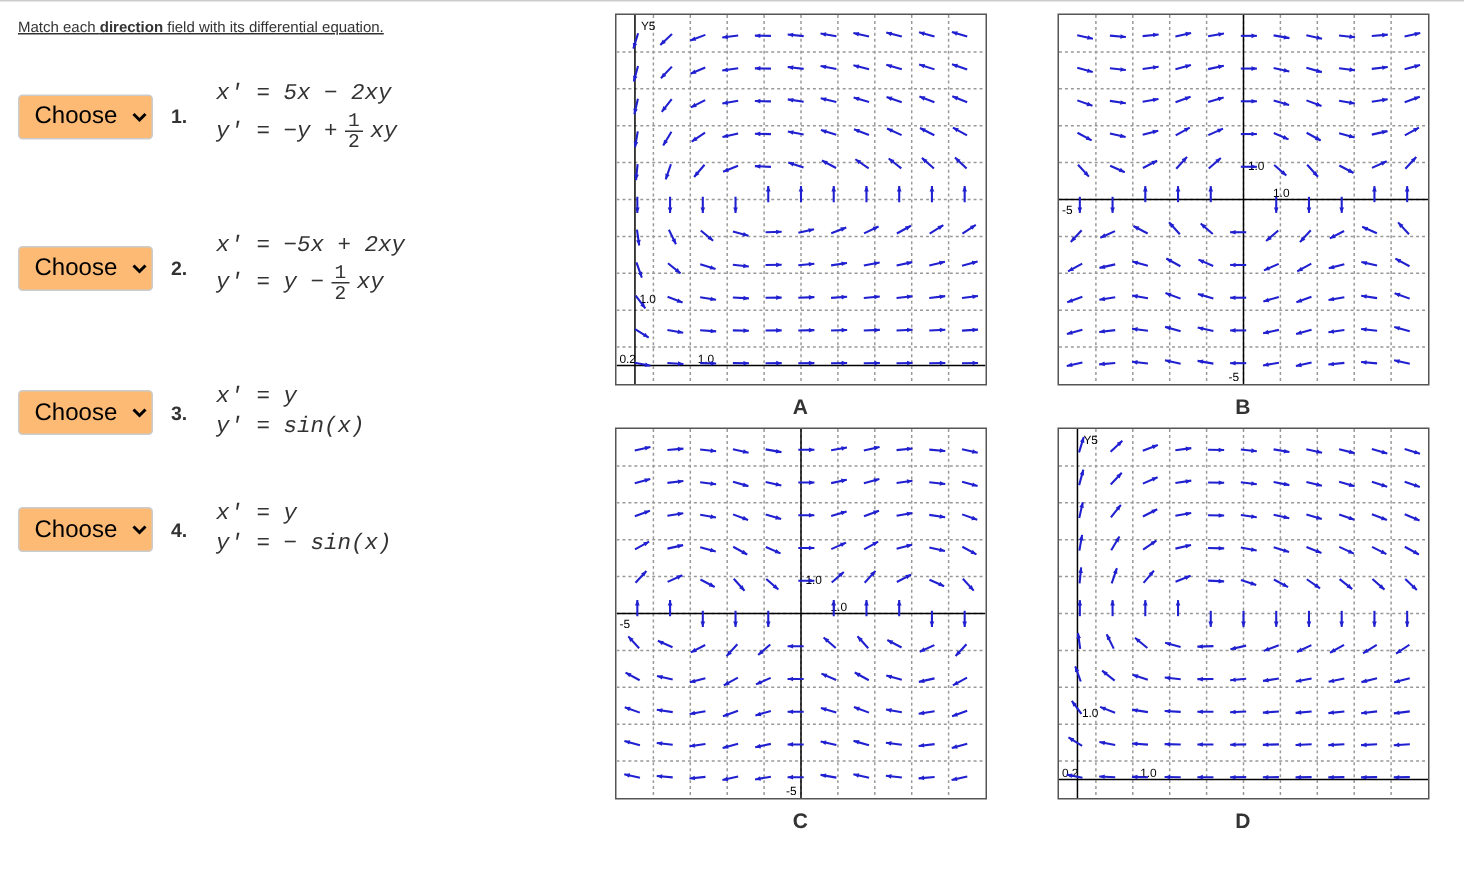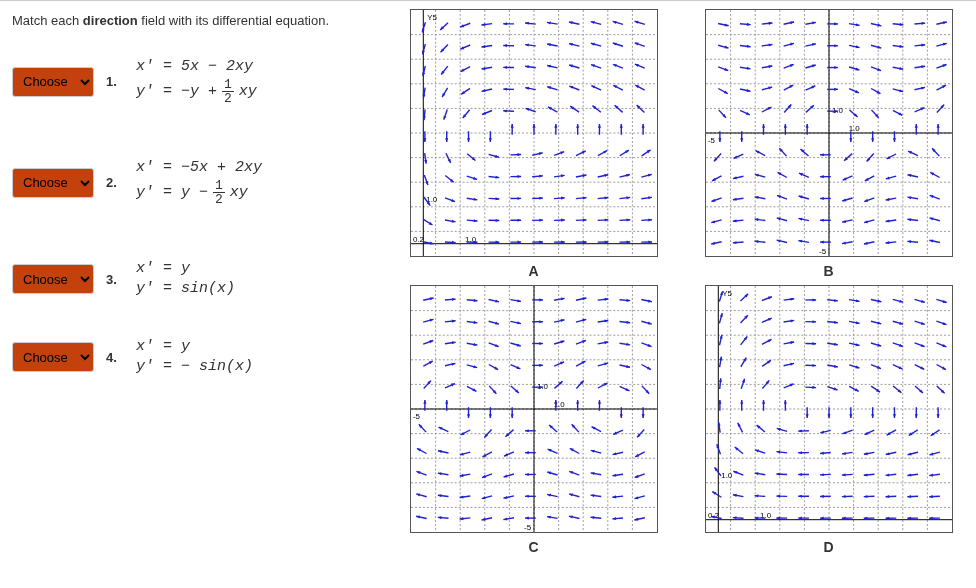--- a/index.html
+++ b/index.html
@@ -21,34 +21,35 @@
   }
   .left-col {
     width: 370px;
     flex: 0 0 370px;
   }
   .right-col {
     flex: 1;
   }
   .prompt {
     margin: 4px 0 28px 0;
-    font-size: 13px;
+    font-size: 10px;
+    text-decoration: underline;
   }
   .q-row {
     display: flex;
     align-items: center;
     gap: 12px;
     margin-bottom: 50px;
   }
   .sel {
     border: 1px solid #ccc;
-    background: #c2410c;
+    background: #fdba74;
     height: 30px;
     padding: 4px 6px;
-    font-size: 13px;
+    font-size: 16px;
     border-radius: 3px;
     min-width: 82px;
   }
   .qnum {
     font-weight: bold;
     width: 18px;
   }
   .eqns {
     font-family: "Times New Roman", Times, serif;
     font-size: 15px;

